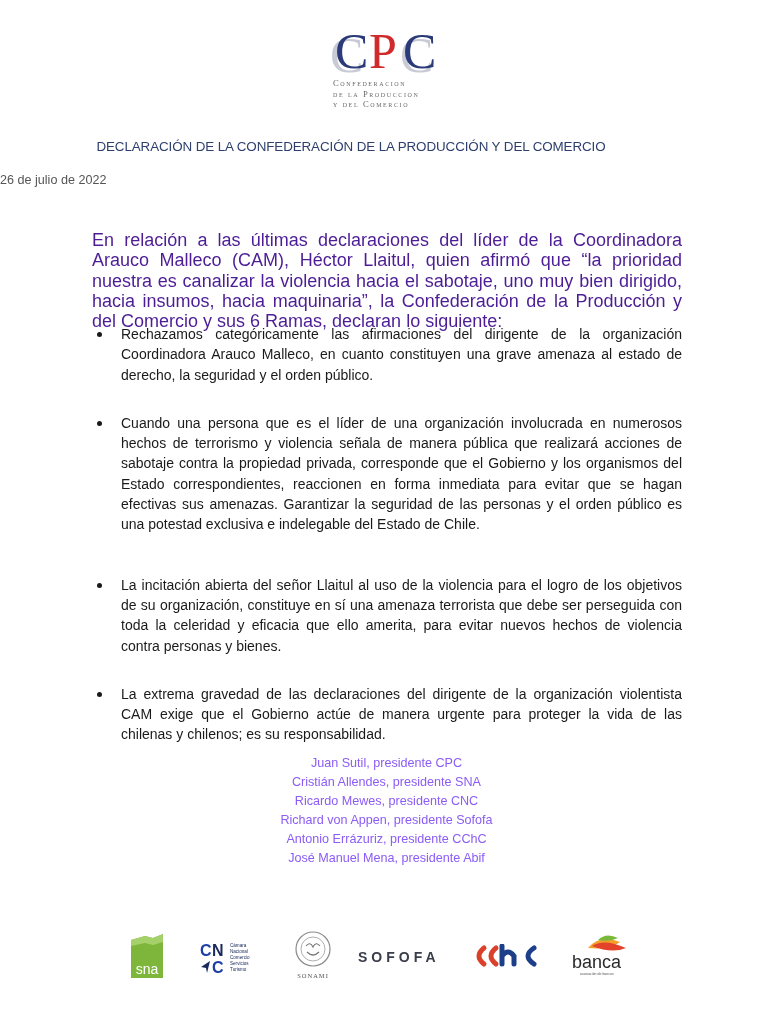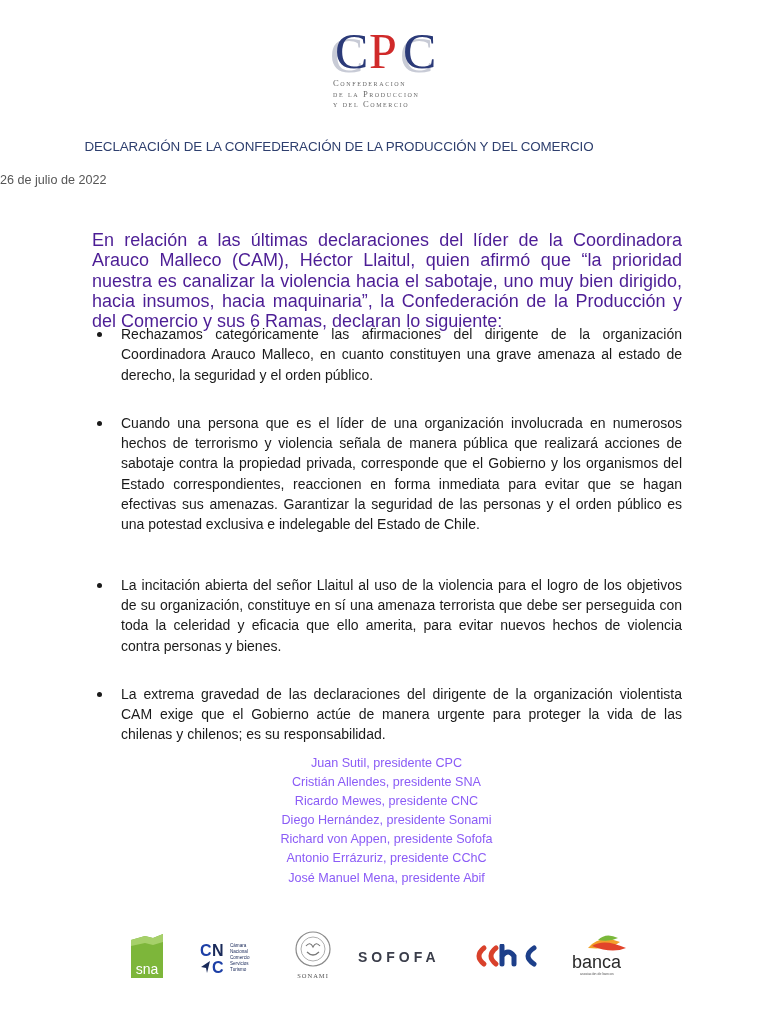--- a/index.html
+++ b/index.html
@@ -4,21 +4,21 @@
 <style>
   html, body { margin: 0; padding: 0; background: #ffffff; }
   body { width: 773px; height: 1024px; position: relative; overflow: hidden;
          font-family: "Liberation Sans", sans-serif; color: #1a1a1a; }
   .logo-wrap { position: absolute; left: 327px; top: 28px; width: 120px; height: 82px; }
   .cpc-letters { position: absolute; left: 0; top: 0; width: 120px; height: 48px; }
   .cpc-sub { position: absolute; left: 6px; top: 50px; width: 118px;
              font-family: "Liberation Serif", serif; font-size: 8.6px; letter-spacing: 1.6px;
              color: #6a6a6a; line-height: 10.5px; font-variant: small-caps; }
   .cpc-sub div { white-space: nowrap; }
-  .title { position: absolute; left: 0; width: 678px; top: 139px; text-align: center;
+  .title { position: absolute; left: 12px; width: 678px; top: 139px; text-align: center;
            font-size: 13.4px; color: #2e3f6e; letter-spacing: -0.1px; }
   .date { position: absolute; left: 0; width: 773px; top: 173px; 
           font-size: 12.6px; color: #555; }
   .intro { position: absolute; left: 92px; width: 590px; top: 230px;
            font-size: 18px; line-height: 20.3px; text-align: justify; color: #4c1d95; }
   .bullets { position: absolute; left: 92px; width: 590px; top: 324px; }
   .bullet { position: relative; padding-left: 29px; font-size: 14px; line-height: 20.3px;
             text-align: justify; color: #1a1a1a; }
   .bullet .dot { position: absolute; left: 5px; top: 8px; width: 5px; height: 5px;
                  border-radius: 50%; background: #1a1a1a; }
@@ -70,21 +70,20 @@
   <div class="bullet b4">
     <span class="dot"></span>
     <span>La extrema gravedad de las declaraciones del dirigente de la organización violentista CAM exige que el Gobierno actúe de manera urgente para proteger la vida de las chilenas y chilenos; es su responsabilidad.</span>
   </div>
 </div>
 
 <div class="signers">
   <div>Juan Sutil, presidente CPC</div>
   <div>Cristián Allendes, presidente SNA</div>
   <div>Ricardo Mewes, presidente CNC</div>
-  <div>Diego Hernández, presidente Sonami</div>
   <div>Richard von Appen, presidente Sofofa</div>
   <div>Antonio Errázuriz, presidente CChC</div>
   <div>José Manuel Mena, presidente Abif</div>
 </div>
 
 <div class="logos">
 
   <svg class="logo" style="left:131px; top:6px;" width="32" height="44" viewBox="0 0 32 44">
     <path d="M0 6 L14 2 L22 4 L32 0 L32 44 L0 44 Z" fill="#7db63a"></path>
     <path d="M0 6 L14 2 L22 4 L32 0 L32 8 L22 11 L14 9 L0 12 Z" fill="#a6d06a"></path>

